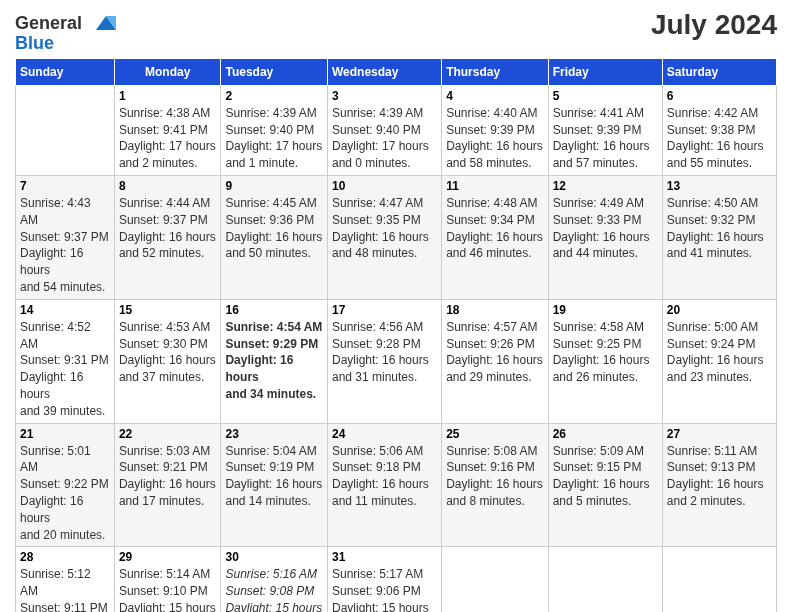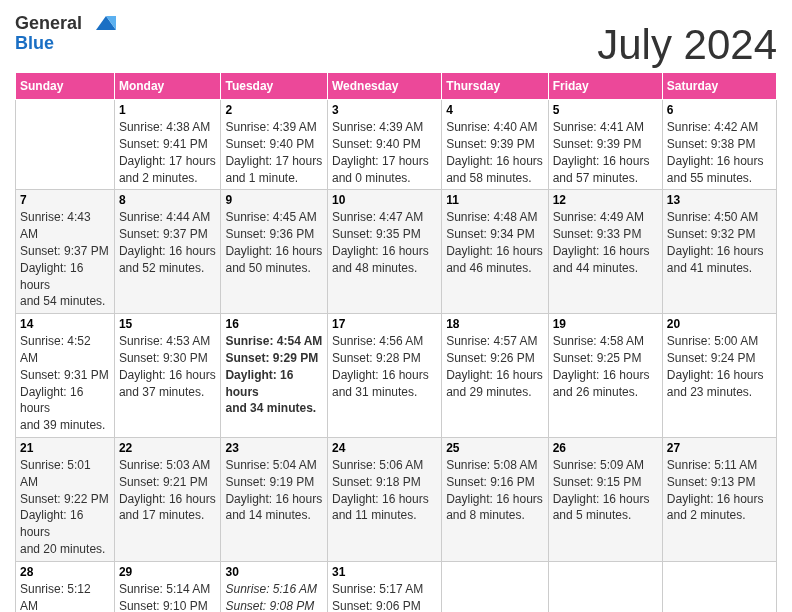--- a/index.html
+++ b/index.html
@@ -30,38 +30,37 @@
     .logo-blue { color: #1a6fc4; }
     .logo-icon {
       width: 28px;
       height: 28px;
       margin-left: 2px;
     }
     .title-block {
       text-align: right;
     }
     .month-title {
-      font-size: 42px;
-      font-weight: normal;
+      font-size: 28px;
+      font-weight: bold;
       color: #333;
       line-height: 1.1;
-      margin-top: 12px;
     }
     .location {
       font-size: 16px;
       color: #333;
       margin-top: 2px;
     }
     table {
       width: 100%;
       border-collapse: collapse;
       font-size: 11px;
     }
     thead tr th {
-      background-color: #ec4899;
+      background-color: #1d4ed8;
       color: #fff;
       padding: 6px 4px;
       text-align: left;
       font-size: 12px;
       font-weight: bold;
       border: 1px solid #fff;
     }
     tbody tr td {
       border: 1px solid #ccc;
       vertical-align: top;
@@ -81,21 +80,21 @@
       font-size: 12px;
       line-height: 1.4;
     }
     tbody tr:nth-child(even) {
       background-color: #f5f5f5;
     }
     tbody tr td.empty {
       background: #fff;
     }
     .col-sunday { width: 13%; }
-    .col-monday { width: 14%; }
+    .col-monday { width: 14%; text-align: center; }
     .col-tuesday { width: 14%; }
     .col-wednesday { width: 15%; }
     .col-thursday { width: 14%; }
     .col-friday { width: 15%; }
     .col-saturday { width: 15%; }
   </style>
 </head>
 <body>
 
 <div class="header">

